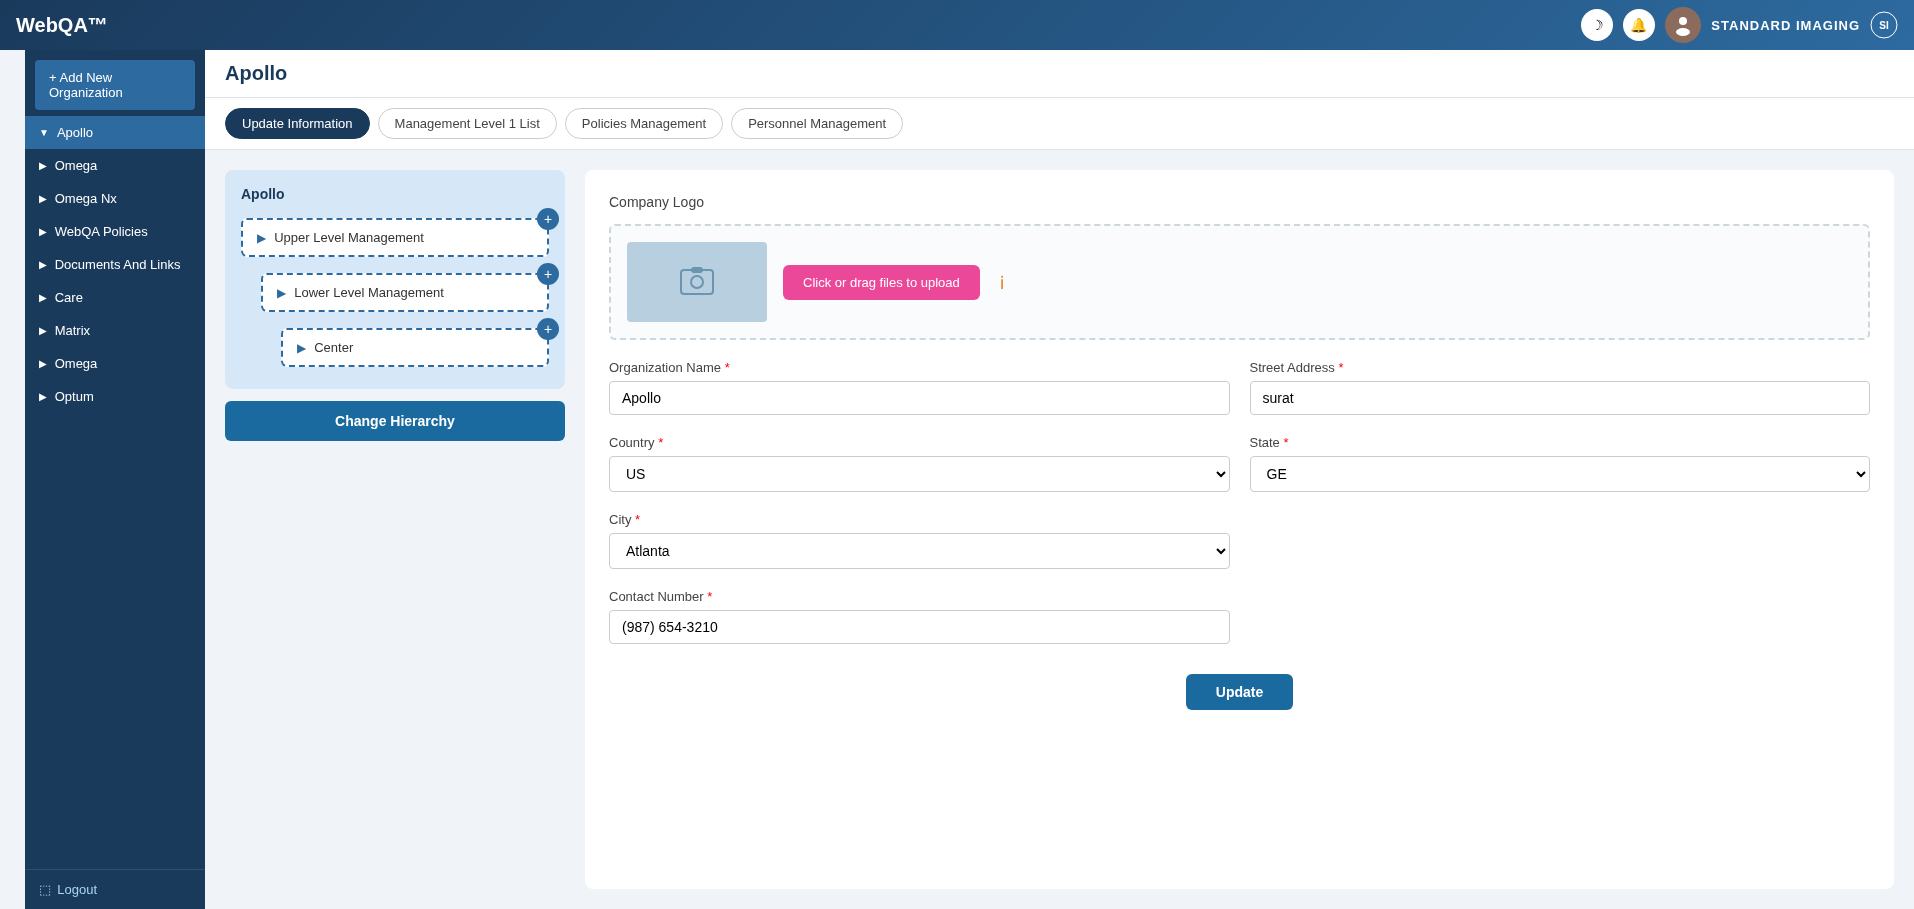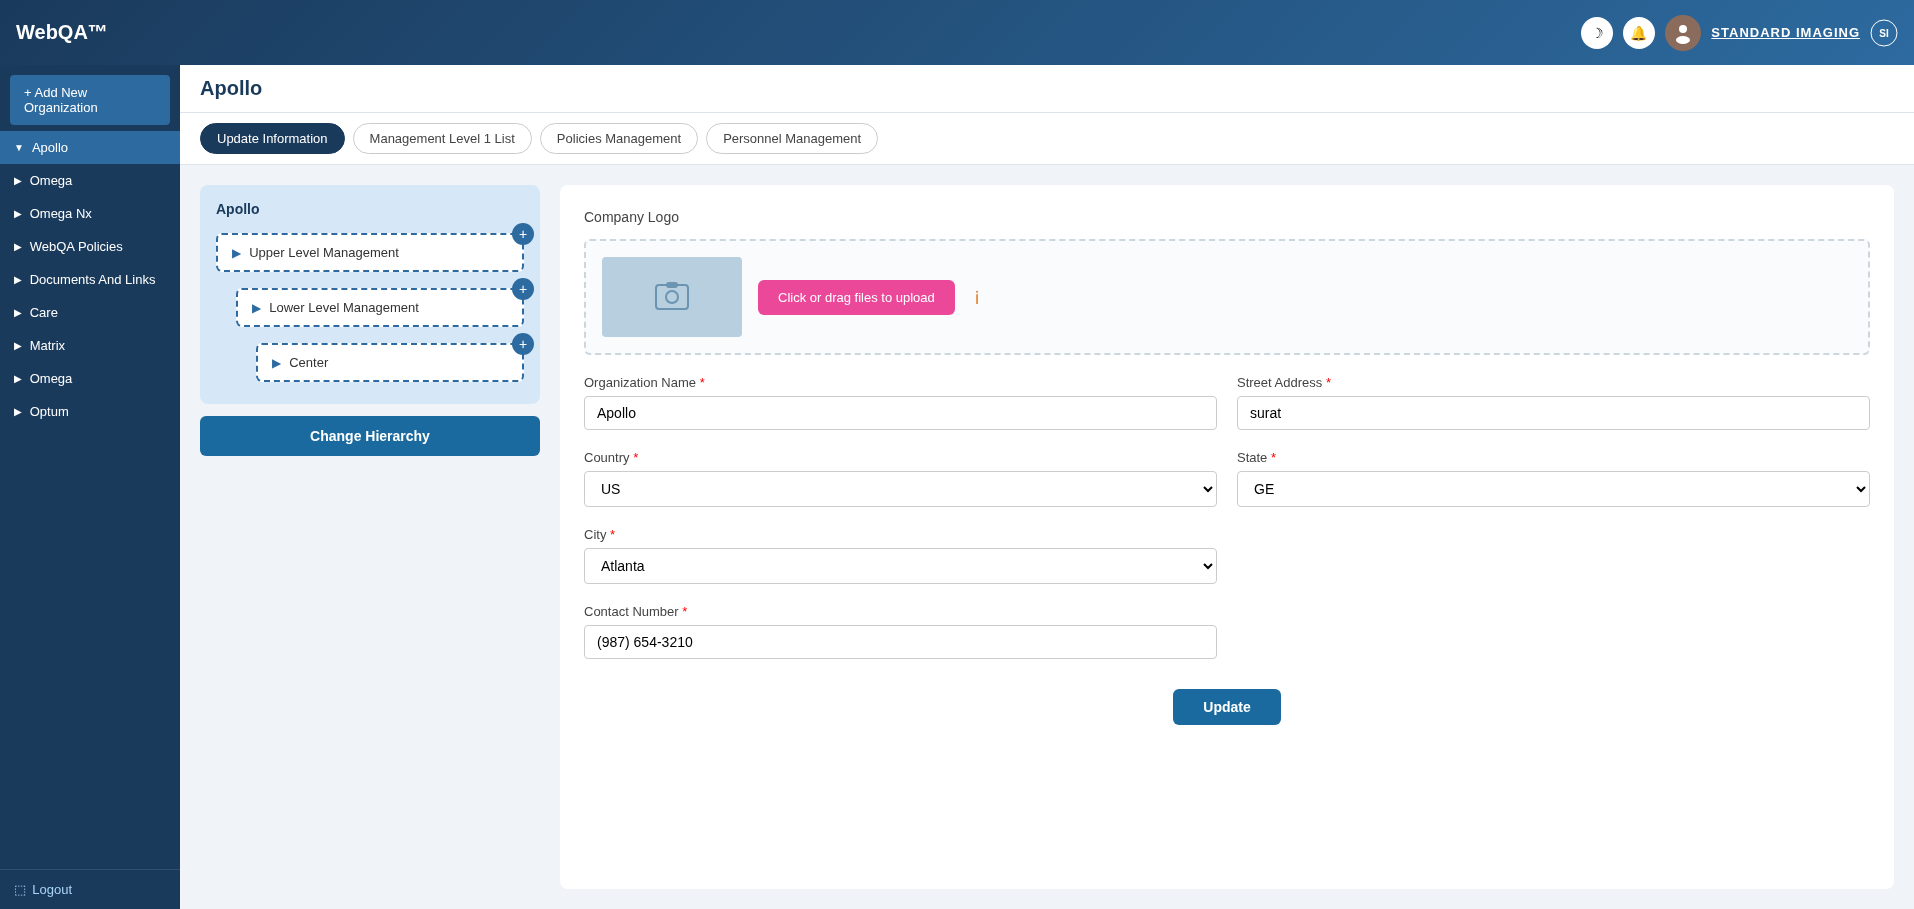--- a/index.html
+++ b/index.html
@@ -1,21 +1,21 @@
 <!DOCTYPE html>
 <html><head>
   <meta charset="utf-8">
   <style>
     * { box-sizing: border-box; margin: 0; padding: 0; }
     body { font-family: Arial, sans-serif; font-size: 14px; background: #f0f4f8; display: flex; flex-direction: column; height: 100vh; overflow: hidden; }
 
     
     .header {
       background: linear-gradient(135deg, #1a3a5c 0%, #2d6a9f 100%);
-      height: 65px;
+      height: 50px;
       display: flex;
       align-items: center;
       justify-content: space-between;
       padding: 0 16px;
       flex-shrink: 0;
     }
     .header-logo {
       color: white;
       font-size: 20px;
       font-weight: bold;
@@ -47,28 +47,28 @@
       justify-content: center;
       color: white;
       font-size: 18px;
       overflow: hidden;
     }
     .header-brand {
       color: white;
       font-size: 13px;
       font-weight: bold;
       letter-spacing: 1px;
-      text-decoration: underline;
     }
 
     
     .app-body {
       display: flex;
       flex: 1;
       overflow: hidden;
+      padding-left: 25px;
     }
 
     
     .sidebar {
       width: 180px;
       background: #1a3a5c;
       display: flex;
       flex-direction: column;
       overflow-y: auto;
       flex-shrink: 0;

